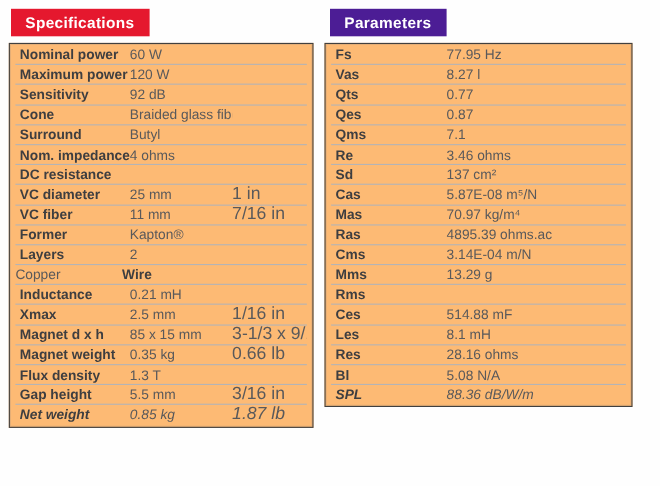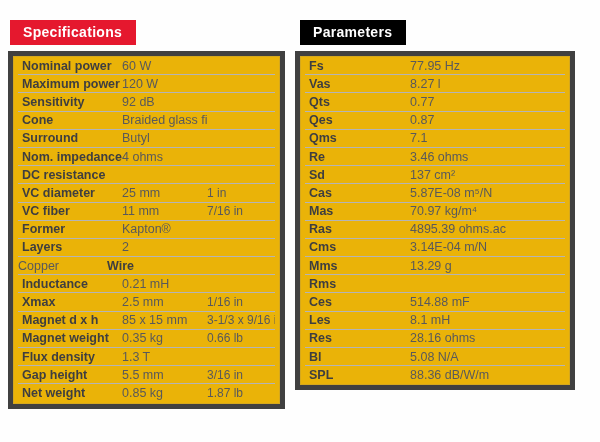--- a/index.html
+++ b/index.html
@@ -11,52 +11,52 @@
     font-family: "Liberation Sans", sans-serif;
     overflow: hidden;
   }
   .sheet {
     position: relative;
     width: 600px;
     height: 442px;
   }
   .col {
     position: absolute;
-    top: 20px;
+    top: 8px;
   }
   .col-left  { left: 8px;   width: 277px; }
   .col-right { left: 295px; width: 280px; }
 
   .badge {
     display: inline-block;
     color: #ffffff;
     font-size: 14px;
     font-weight: bold;
     letter-spacing: 0.3px;
     padding: 4px 14px 5px 13px;
     margin-bottom: 6px;
   }
   .col-left  .badge { margin-left: 2px; }
   .col-right .badge { margin-left: 5px; }
 
   .spec-table {
-    border: 5px solid #404040;
+    border: 1px solid #404040;
     box-shadow: inset 0 0 0 1px rgba(120,120,125,0.18);
-    background: #eab308;
+    background: #fdba74;
     padding: 1px 0;
   }
   .row {
     display: flex;
     align-items: center;
     box-sizing: border-box;
     height: 18.2px;
     margin: 0 5px;
     border-bottom: 1px solid #b4b4b6;
   }
-  .row:last-child { border-bottom: none; }
+  .row:last-child { border-bottom: none; font-style: italic; }
 
   .cell {
     box-sizing: border-box;
     font-size: 12.5px;
     white-space: nowrap;
     overflow: hidden;
     line-height: 18px;
   }
   .cell-label {
     width: 104px;
@@ -66,21 +66,21 @@
     flex: 0 0 auto;
   }
   .cell-value {
     color: #59595b;
     flex: 1 1 auto;
   }
   .cell-alt {
     width: 68px;
     color: #59595b;
     flex: 0 0 auto;
-    font-size: 12px;
+    font-size: 16px;
   }
   
   .col-right .cell-label { width: 105px; }
 </style>
 </head>
 <body>
 
 <div class="sheet">
 
   <section class="col col-left">
@@ -177,21 +177,21 @@
         </div>
         <div class="row">
           <span class="cell cell-label">Net weight</span>
           <span class="cell cell-value">0.85 kg</span>
           <span class="cell cell-alt">1.87 lb</span>
         </div>
       </div>
   </section>
 
   <section class="col col-right">
-    <div class="badge" style="background: #000000;">Parameters</div>
+    <div class="badge" style="background: #4c1d95;">Parameters</div>
     <div class="spec-table">
         <div class="row">
           <span class="cell cell-label">Fs</span>
           <span class="cell cell-value">77.95 Hz</span>
         </div>
         <div class="row">
           <span class="cell cell-label">Vas</span>
           <span class="cell cell-value">8.27 l</span>
         </div>
         <div class="row">

